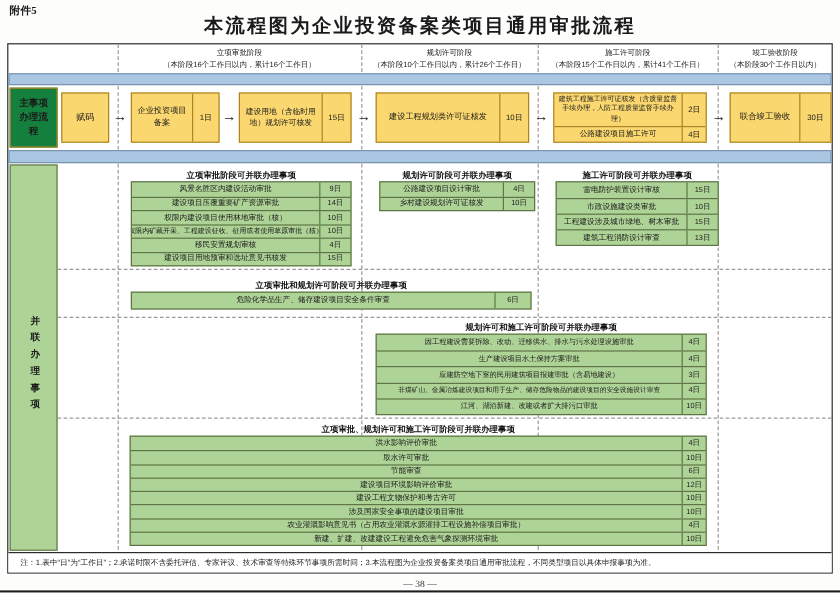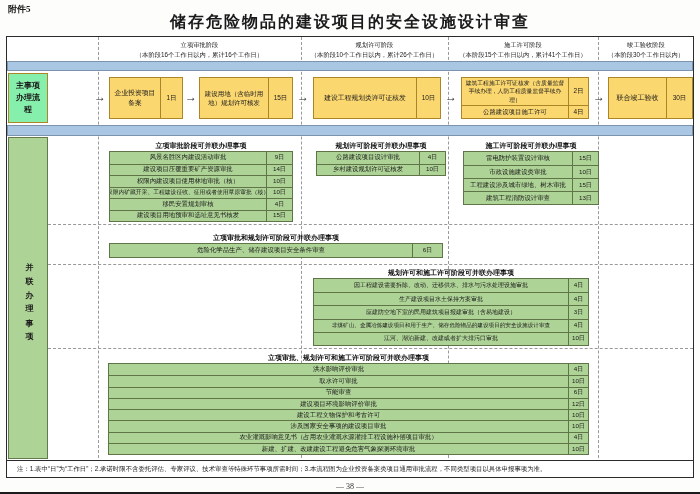--- a/index.html
+++ b/index.html
@@ -7,21 +7,21 @@
   .page { position:relative; width:700px; height:494px; background:#fdfdfc; overflow:hidden;
           font-family:"Liberation Sans","DejaVu Sans",sans-serif; color:#1a1a1a; }
   .attach { position:absolute; left:8px; top:3px; font:bold 9px "Liberation Serif","DejaVu Serif",serif; }
   .title  { position:absolute; left:0; right:0; top:12px; text-align:center;
             font:bold 16px "Liberation Serif","DejaVu Serif",serif; letter-spacing:2px; }
   .frame  { position:absolute; left:6px; top:36px; width:688px; height:442px; border:1.5px solid #2b2b2b; background:#fff; }
   .vdash  { position:absolute; top:0; height:426px; width:0; border-left:1px dashed #999; z-index:1; }
   .hdash  { position:absolute; left:41px; width:645px; height:0; border-top:1px dashed #999; z-index:1; }
   .stage  { position:absolute; top:3px; text-align:center; font-size:6.3px; line-height:1.6; color:#222; z-index:2; }
   .band   { position:absolute; left:0; right:0; background:#a9c6e2; border:1px solid #7b93ad; z-index:2; }
-  .ycell  { position:absolute; background:#86efac; border:1px solid #ab8526; z-index:3;
+  .ycell  { position:absolute; background:#15803d; border:1px solid #ab8526; z-index:3;
             display:flex; align-items:center; justify-content:center; text-align:center; }
   .label-main { left:1px; top:36px; width:40px; height:50px; font-weight:bold; font-size:8px; line-height:1.5; padding:0 6px; }
   .gcell  { position:absolute; left:1px; top:100px; width:40px; height:322px; background:#aed396; border:1px solid #647a4a;
             z-index:3; display:flex; align-items:center; justify-content:center; }
   .gcell .vt { writing-mode:vertical-lr; text-orientation:upright; letter-spacing:14px; font-weight:bold; font-size:8px; }
   .fbox   { position:absolute; top:40px; height:42px; background:#fbd770; border:1px solid #ab8526; z-index:3; display:flex; }
   .fl     { flex:1; display:flex; align-items:center; justify-content:center; text-align:center;
             font-size:6.8px; line-height:1.45; padding:1px 2px; }
   .fd     { display:flex; align-items:center; justify-content:center; border-left:1px solid #ab8526; font-size:6.5px; }
   .split  { flex-direction:column; }
@@ -45,21 +45,21 @@
             display:flex; align-items:center; padding-left:10px; font-size:6.4px; color:#222; z-index:4; }
   .pagenum{ position:absolute; left:0; right:0; top:482px; text-align:center;
             font:8px "Liberation Serif","DejaVu Serif",serif; color:#333; }
   .bline  { position:absolute; left:0; right:0; bottom:0; height:2px; background:#1c1c1c; }
 </style>
 </head>
 <body>
 
 <div class="page">
   <div class="attach">附件5</div>
-  <div class="title">储存危险物品的建设项目的安全设施设计审查</div>
+  <div class="title">本流程图为企业投资备案类项目通用审批流程</div>
 
   <div class="frame">
 
     <div class="vdash" style="left:91px"></div>
     <div class="vdash" style="left:294px"></div>
     <div class="vdash" style="left:441px"></div>
     <div class="vdash" style="left:591px"></div>
     <div class="hdash" style="top:187px"></div>
     <div class="hdash" style="top:227px"></div>
     <div class="hdash" style="top:311px"></div>
@@ -82,20 +82,23 @@
     </div>
 
     <div class="band" style="top:24px;height:10px"></div>
     <div class="band" style="top:88px;height:11px"></div>
 
     <div class="ycell label-main">主事项办理流程</div>
     <div class="gcell">
       <span class="vt">并联办理事项</span>
     </div>
 
+    <div class="fbox" style="left:44px;width:40px">
+      <div class="fl" style="font-size:7.5px">赋码</div>
+    </div>
     <div class="arrow" style="left:84px;width:18px">→</div>
     <div class="fbox" style="left:102px;width:74px">
       <div class="fl">企业投资项目备案</div>
       <div class="fd" style="width:22px">1日</div>
     </div>
     <div class="arrow" style="left:176px;width:16px">→</div>
     <div class="fbox" style="left:192px;width:94px">
       <div class="fl" style="font-size:6.5px">建设用地（含临时用地）规划许可核发</div>
       <div class="fd" style="width:24px">15日</div>
     </div>

